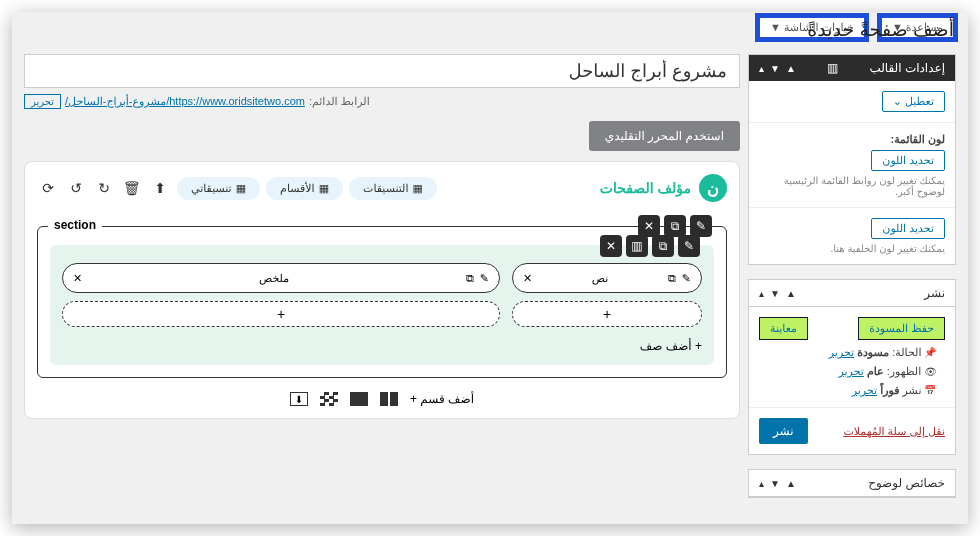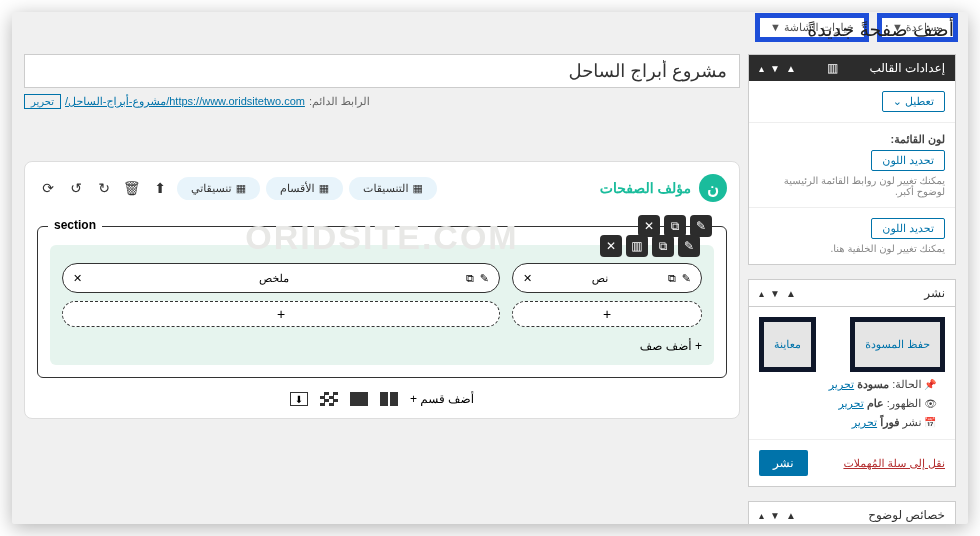--- a/index.html
+++ b/index.html
@@ -47,21 +47,21 @@
 .panel-head.light { background:#fff; color:#333; border-bottom:1px solid #ccc; }
 .panel-head .controls { display:flex; gap:6px; font-size:10px; }
 .panel-body { padding:10px; font-size:11px; color:#444; text-align:right; }
 .panel-body label { display:block; font-weight:600; margin-bottom:4px; }
 .panel-body select, .panel-body button.small { border:1px solid #0073aa; background:#fff; color:#0073aa; padding:3px 10px; font-size:11px; cursor:pointer; border-radius:2px; }
 .panel-body .hint { font-size:10px; color:#888; margin-top:4px; }
 .panel-body .sep { border-top:1px solid #eee; margin:10px -10px; }
 .pub-row { display:flex; justify-content:space-between; align-items:center; margin:6px 8px; font-size:11px;text-align:center; }
 .pub-row a { color:#0073aa; text-decoration:underline; }
 .pub-actions { display:flex; justify-content:space-between; align-items:center; }
-.btn-outline { border:5px solid #0f172a; background:#e5e5e5; color:#0073aa; padding:16px 10px; font-size:11px; cursor:pointer; }
+.btn-outline { border:1px solid #0f172a; background:#bef264; color:#0073aa; padding:4px 10px; font-size:11px; cursor:pointer; }
 .btn-primary { background:#0073aa; color:#fff; border:none; padding:6px 14px; font-size:12px; cursor:pointer; border-radius:2px; }
 .trash-link { color:#b32d2e; text-decoration:underline; font-size:11px; cursor:pointer; }
 .icon-sm { font-size:10px; }
 </style>
 </head>
 <body>
 
 <div class="page">
   <div class="topbar">
     <span class="tab">مساعدة ▼</span>
@@ -69,20 +69,21 @@
   </div>
   <h1 class="heading">أضف صفحةً جديدةً</h1>
 
   <div class="main">
     <input class="title-input" value="مشروع أبراج الساحل" style="">
     <div class="permalink">
       <span>الرابط الدائم:</span>
       <a href="#">https://www.oridsitetwo.com/مشروع-أبراج-الساحل/</a>
       <span class="edit-link">تحرير</span>
     </div>
+    <button class="classic-btn">استخدم المحرر التقليدي</button>
 
     <div class="builder">
       <div class="builder-header">
         <div class="builder-brand">
           <span class="brand-circle">ن</span>
           <span class="brand-txt">مؤلف الصفحات</span>
         </div>
         <div class="builder-tools">
           <button class="pill">
               <span>▦</span>
@@ -97,21 +98,20 @@
               <span>تنسيقاتي</span>
             </button>
           <span class="icon-btn">⬆</span>
           <span class="icon-btn">🗑</span>
           <span class="icon-btn">↻</span>
           <span class="icon-btn">↺</span>
           <span class="icon-btn">⟳</span>
         </div>
       </div>
 
-      <div class="watermark">ORIDSITE.COM</div>
 
       <div class="section-wrap">
         <span class="section-label">section</span>
         <div class="float-toolbar">
           <span class="tb-btn">✎</span>
           <span class="tb-btn">⧉</span>
           <span class="tb-btn">✕</span>
         </div>
 
         <div class="row-wrap">

